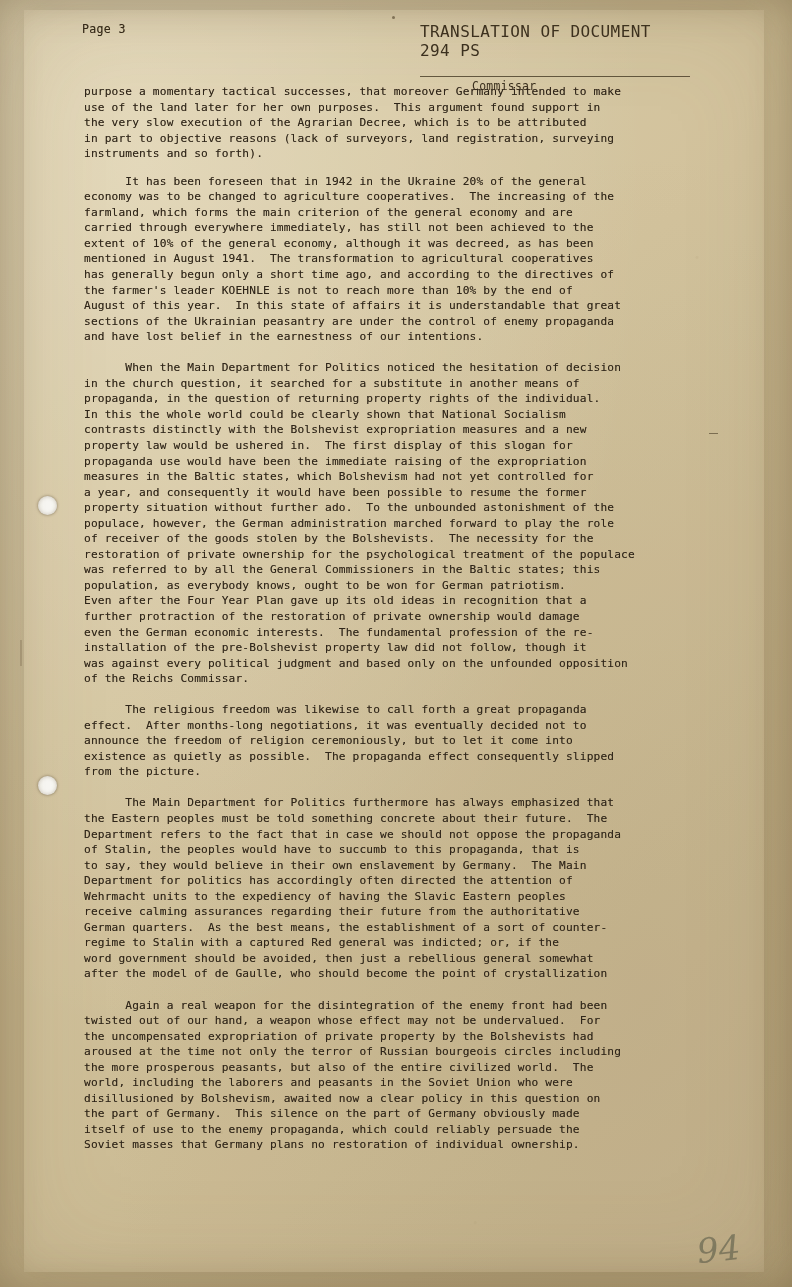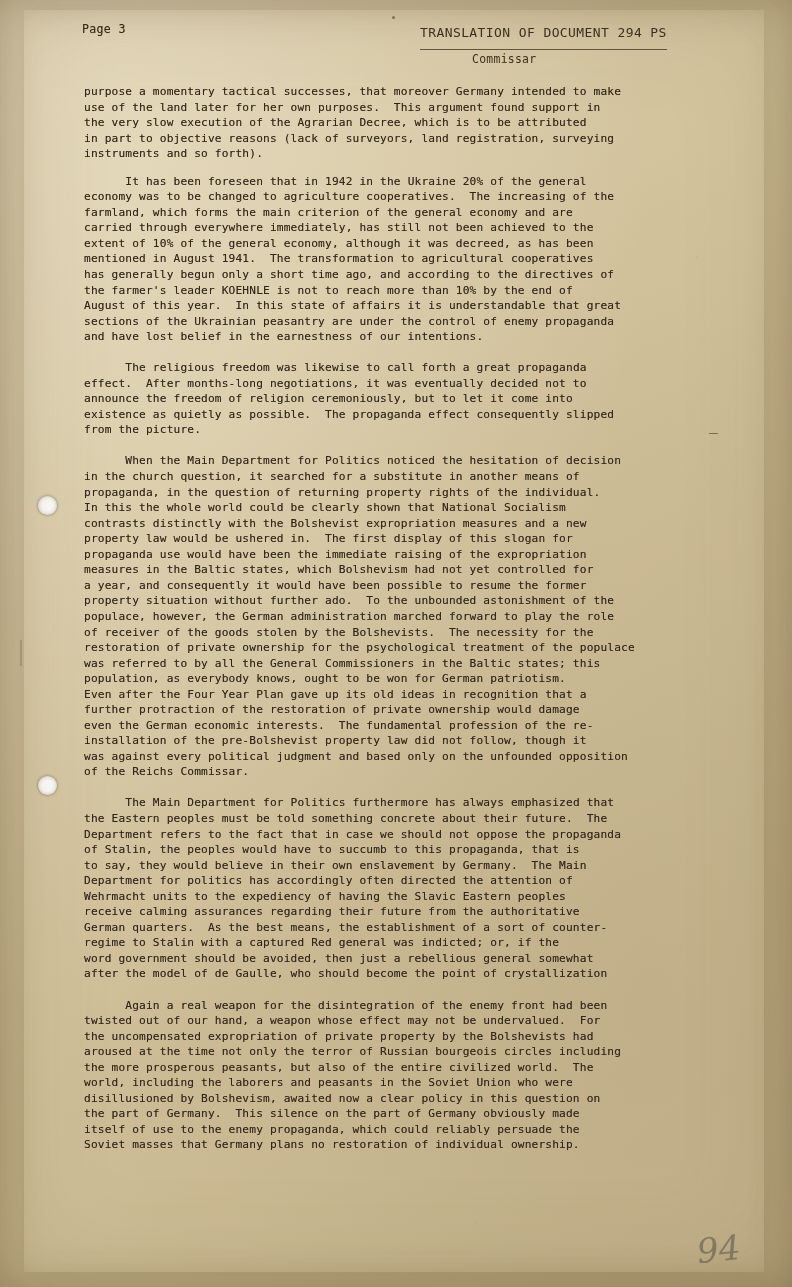--- a/index.html
+++ b/index.html
@@ -67,26 +67,26 @@
     color: #322819;
   }
   #doc-title-wrap {
     position: absolute;
     left: 420px;
     top: 0px;
     width: 270px;
     text-align: left;
   }
   #doc-title {
-    font-size: 13px;
+    font-size: 16px;
     letter-spacing: 0.4px;
     color: #3a2f1e;
     display: inline-block;
     border-bottom: 1px solid rgba(60,48,28,0.75);
-    padding-bottom: 9px;
+    padding-bottom: 16px;
   }
   #doc-continued {
     display: block;
     margin-top: 2px;
     margin-left: 52px;
     font-size: 11.4px;
     letter-spacing: 0.3px;
     color: #3a2f1e;
   }
 
@@ -178,25 +178,20 @@
 economy was to be changed to agriculture cooperatives.  The increasing of the
 farmland, which forms the main criterion of the general economy and are
 carried through everywhere immediately, has still not been achieved to the
 extent of 10% of the general economy, although it was decreed, as has been
 mentioned in August 1941.  The transformation to agricultural cooperatives
 has generally begun only a short time ago, and according to the directives of
 the farmer's leader KOEHNLE is not to reach more than 10% by the end of
 August of this year.  In this state of affairs it is understandable that great
 sections of the Ukrainian peasantry are under the control of enemy propaganda
 and have lost belief in the earnestness of our intentions.</p>
-    <p class="typed para">      The religious freedom was likewise to call forth a great propaganda
-effect.  After months-long negotiations, it was eventually decided not to
-announce the freedom of religion ceremoniously, but to let it come into
-existence as quietly as possible.  The propaganda effect consequently slipped
-from the picture.</p>
     <p class="typed para">      When the Main Department for Politics noticed the hesitation of decision
 in the church question, it searched for a substitute in another means of
 propaganda, in the question of returning property rights of the individual.
 In this the whole world could be clearly shown that National Socialism
 contrasts distinctly with the Bolshevist expropriation measures and a new
 property law would be ushered in.  The first display of this slogan for
 propaganda use would have been the immediate raising of the expropriation
 measures in the Baltic states, which Bolshevism had not yet controlled for
 a year, and consequently it would have been possible to resume the former
 property situation without further ado.  To the unbounded astonishment of the
@@ -204,20 +199,25 @@
 of receiver of the goods stolen by the Bolshevists.  The necessity for the
 restoration of private ownership for the psychological treatment of the populace
 was referred to by all the General Commissioners in the Baltic states; this
 population, as everybody knows, ought to be won for German patriotism.
 Even after the Four Year Plan gave up its old ideas in recognition that a
 further protraction of the restoration of private ownership would damage
 even the German economic interests.  The fundamental profession of the re-
 installation of the pre-Bolshevist property law did not follow, though it
 was against every political judgment and based only on the unfounded opposition
 of the Reichs Commissar.</p>
+    <p class="typed para">      The religious freedom was likewise to call forth a great propaganda
+effect.  After months-long negotiations, it was eventually decided not to
+announce the freedom of religion ceremoniously, but to let it come into
+existence as quietly as possible.  The propaganda effect consequently slipped
+from the picture.</p>
     <p class="typed para">      The Main Department for Politics furthermore has always emphasized that
 the Eastern peoples must be told something concrete about their future.  The
 Department refers to the fact that in case we should not oppose the propaganda
 of Stalin, the peoples would have to succumb to this propaganda, that is
 to say, they would believe in their own enslavement by Germany.  The Main
 Department for politics has accordingly often directed the attention of
 Wehrmacht units to the expediency of having the Slavic Eastern peoples
 receive calming assurances regarding their future from the authoritative
 German quarters.  As the best means, the establishment of a sort of counter-
 regime to Stalin with a captured Red general was indicted; or, if the

